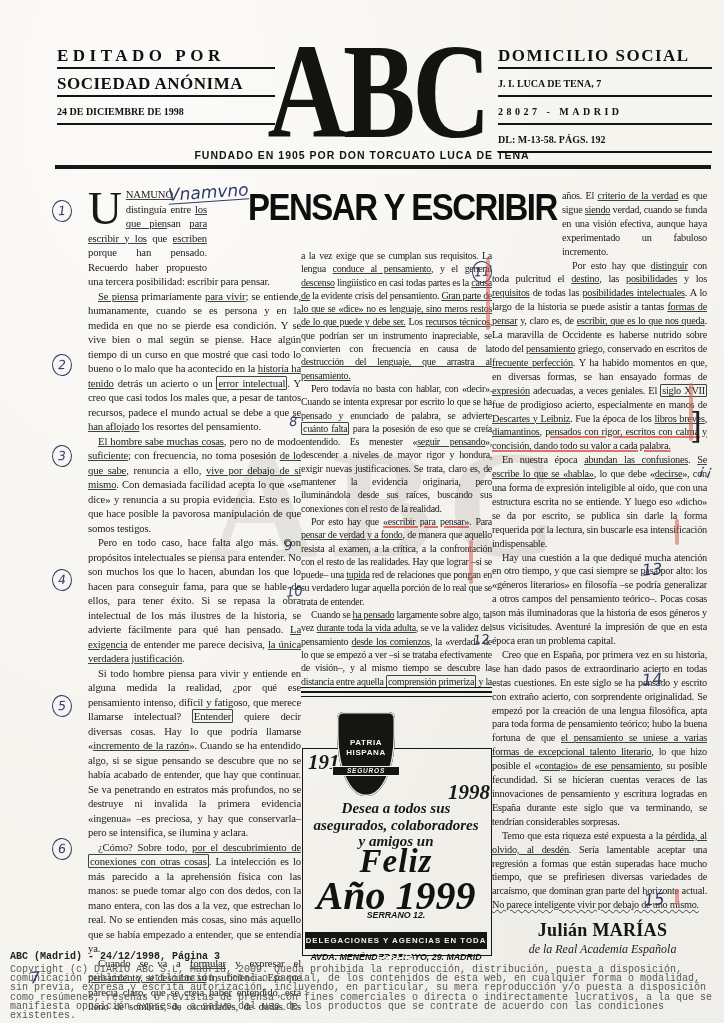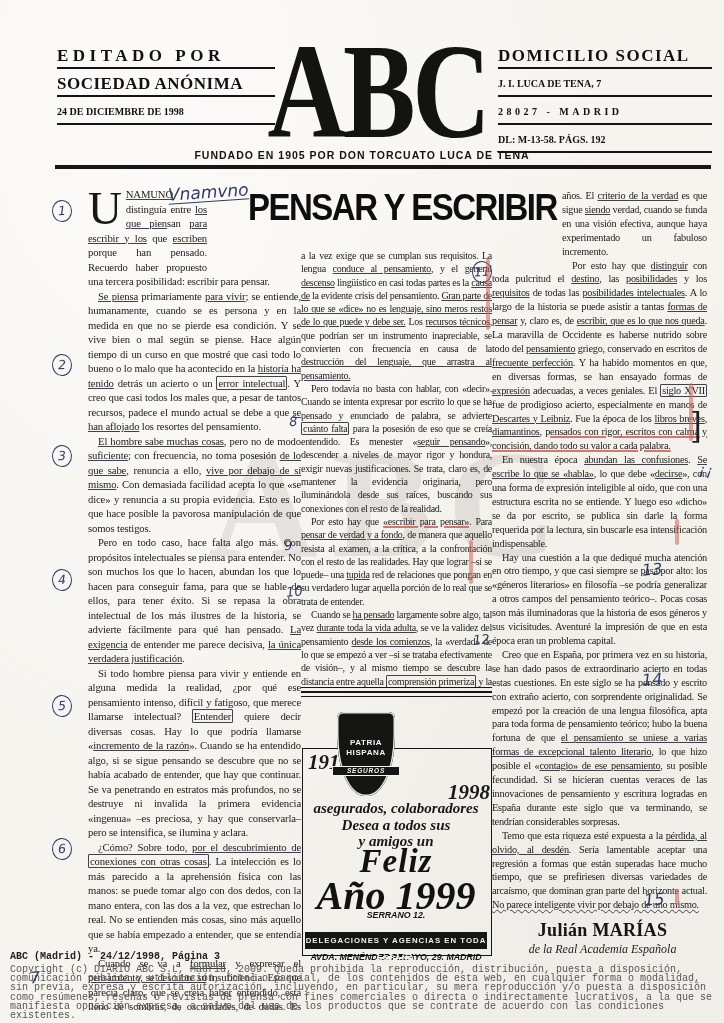--- a/index.html
+++ b/index.html
@@ -156,22 +156,22 @@
   <div class="abs ad-rule"></div>
   <div class="abs ad-box"></div>
   <div class="year" style="left:308px;top:750px;">1916</div>
   <div class="year" style="left:424px;top:780px;margin-left:24px;">1998</div>
   <div class="abs shield">
     <div class="nm nm1">PATRIA</div>
     <div class="nm">HISPANA</div>
     <div class="ribbon">SEGUROS</div>
   </div>
   <div class="abs ad-msg">
+    <div>Desea a todos sus</div>
     <div>asegurados, colaboradores</div>
-    <div>Desea a todos sus</div>
     <div>y amigos un</div>
   </div>
   <div class="abs ad-big feliz">Feliz</div>
   <div class="abs ad-big ano">Año 1999</div>
   <div class="abs ad-addr" style="top:910px;">SERRANO 12.</div>
   <div class="abs ad-addr" style="top:952px;">AVDA. MENÉNDEZ PELAYO, 29. MADRID</div>
   <div class="abs bar">DELEGACIONES Y AGENCIAS EN TODA ESPAÑA</div>
 
   <div class="abs src">ABC (Madrid) - 24/12/1998, Página 3</div>
   <div class="abs copy">Copyright (c) DIARIO ABC S.L, Madrid, 2009. Queda prohibida la reproducción, distribución, puesta a disposición, comunicación pública y utilización, total o parcial, de los contenidos de esta web, en cualquier forma o modalidad, sin previa, expresa y escrita autorización, incluyendo, en particular, su mera reproducción y/o puesta a disposición como resúmenes, reseñas o revistas de prensa con fines comerciales o directa o indirectamente lucrativos, a la que se manifiesta oposición expresa, a salvo del uso de los productos que se contrate de acuerdo con las condiciones existentes.</div>

